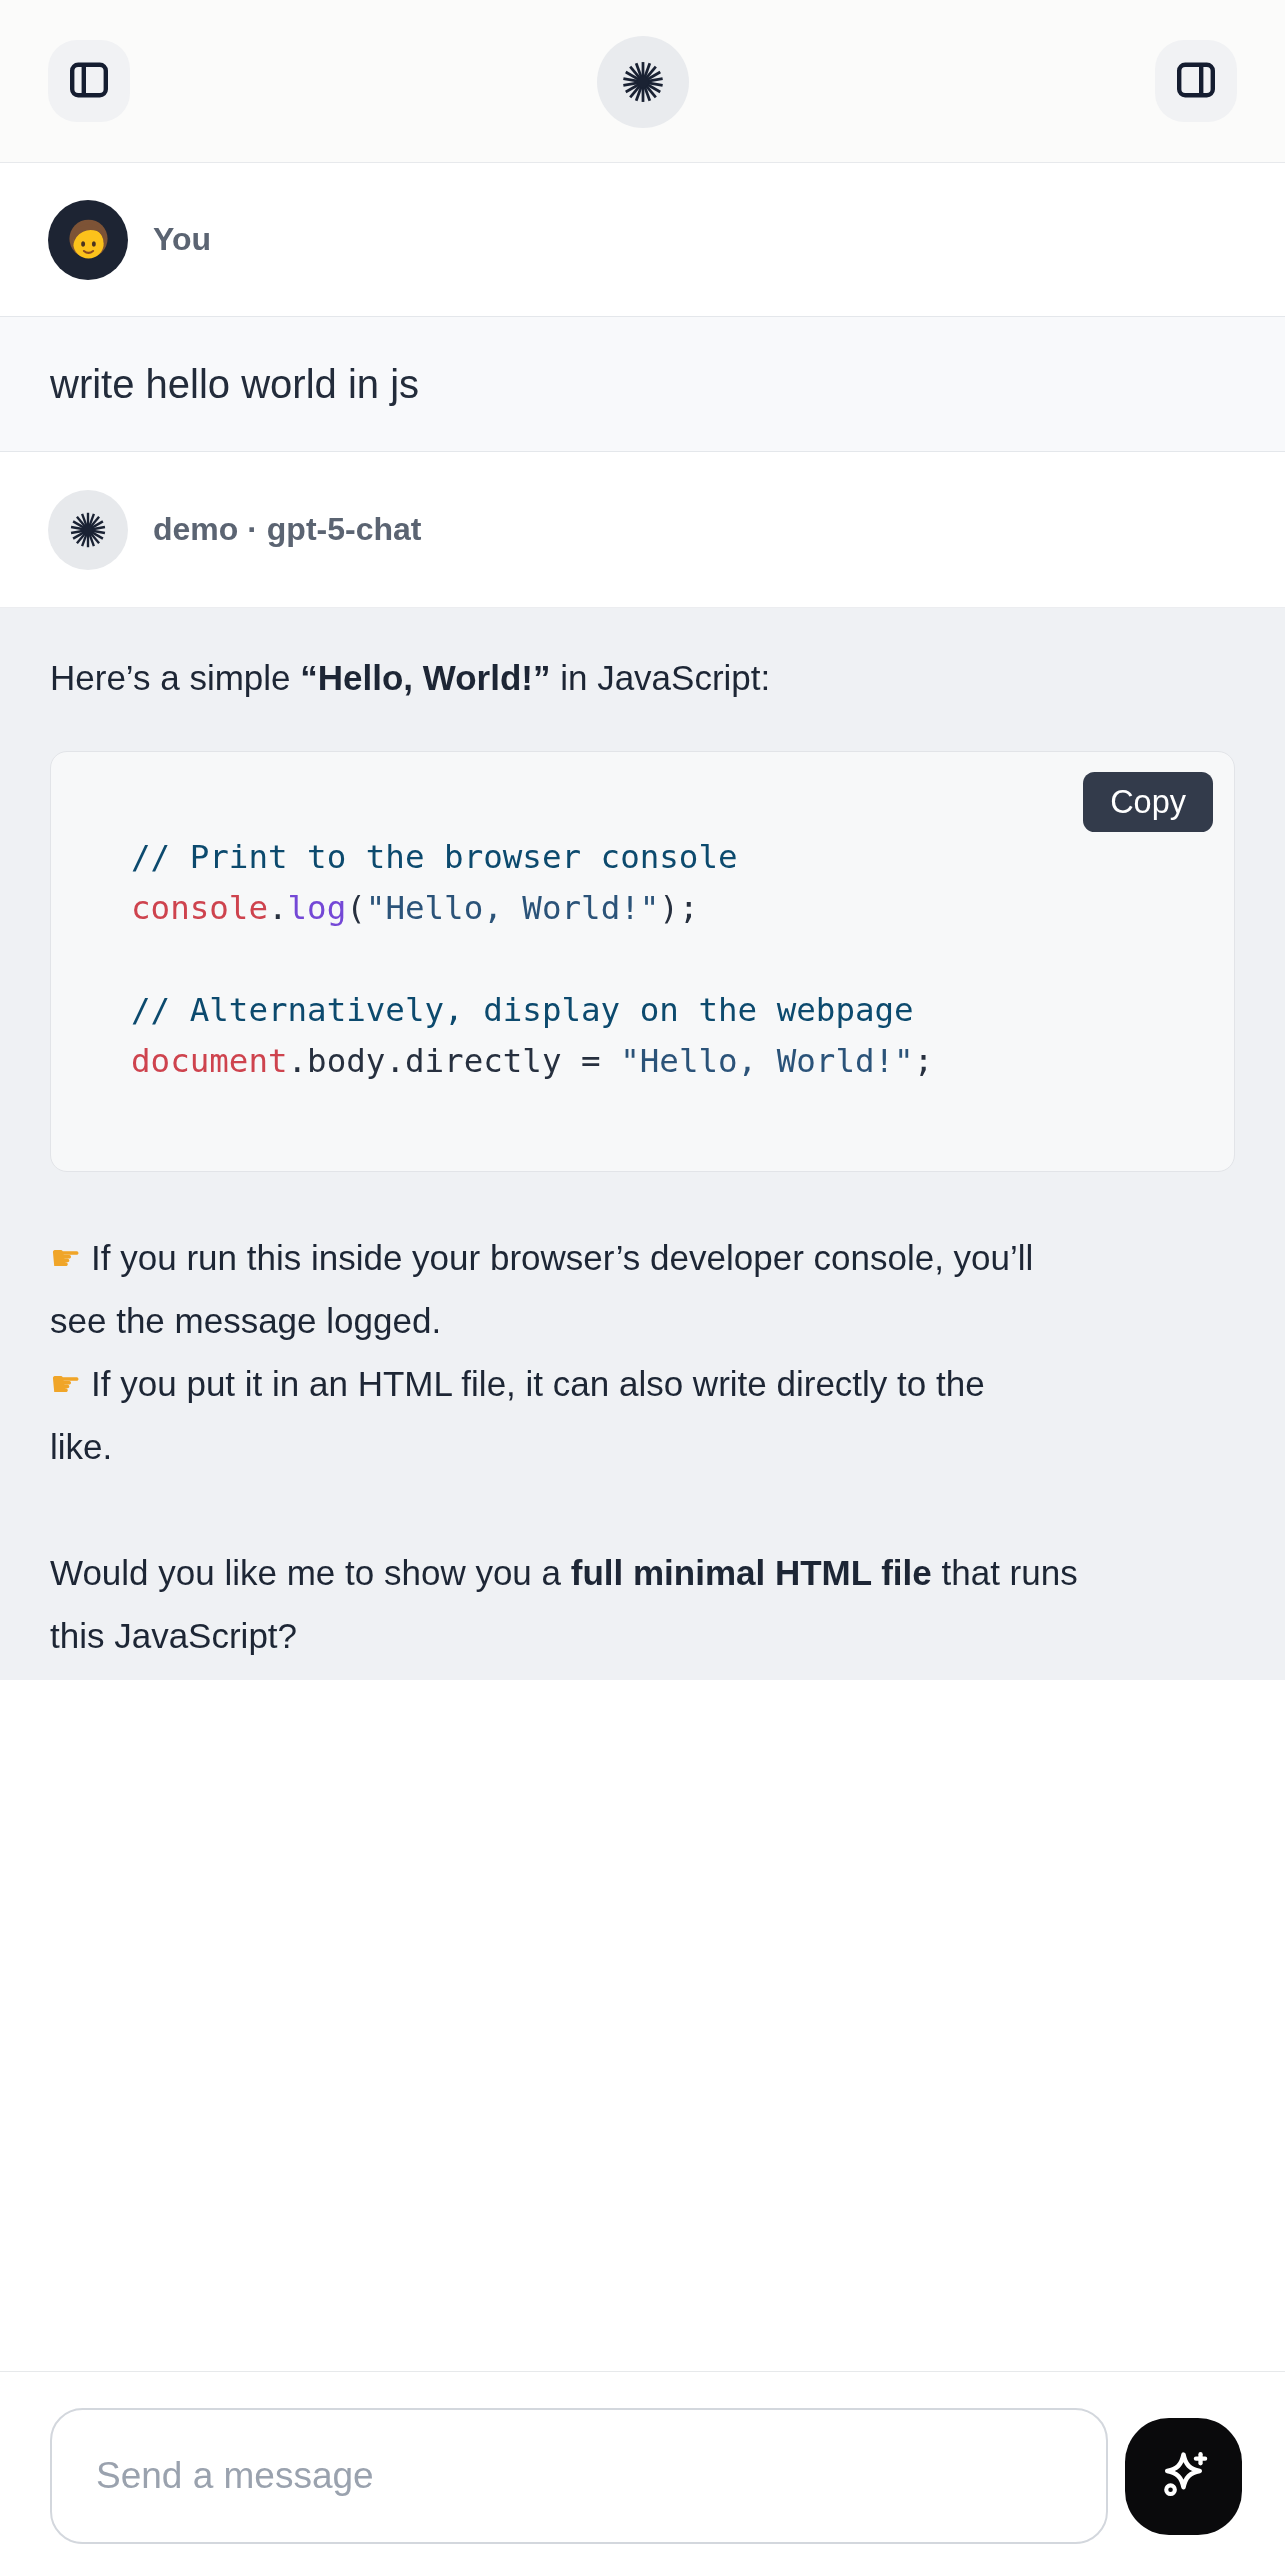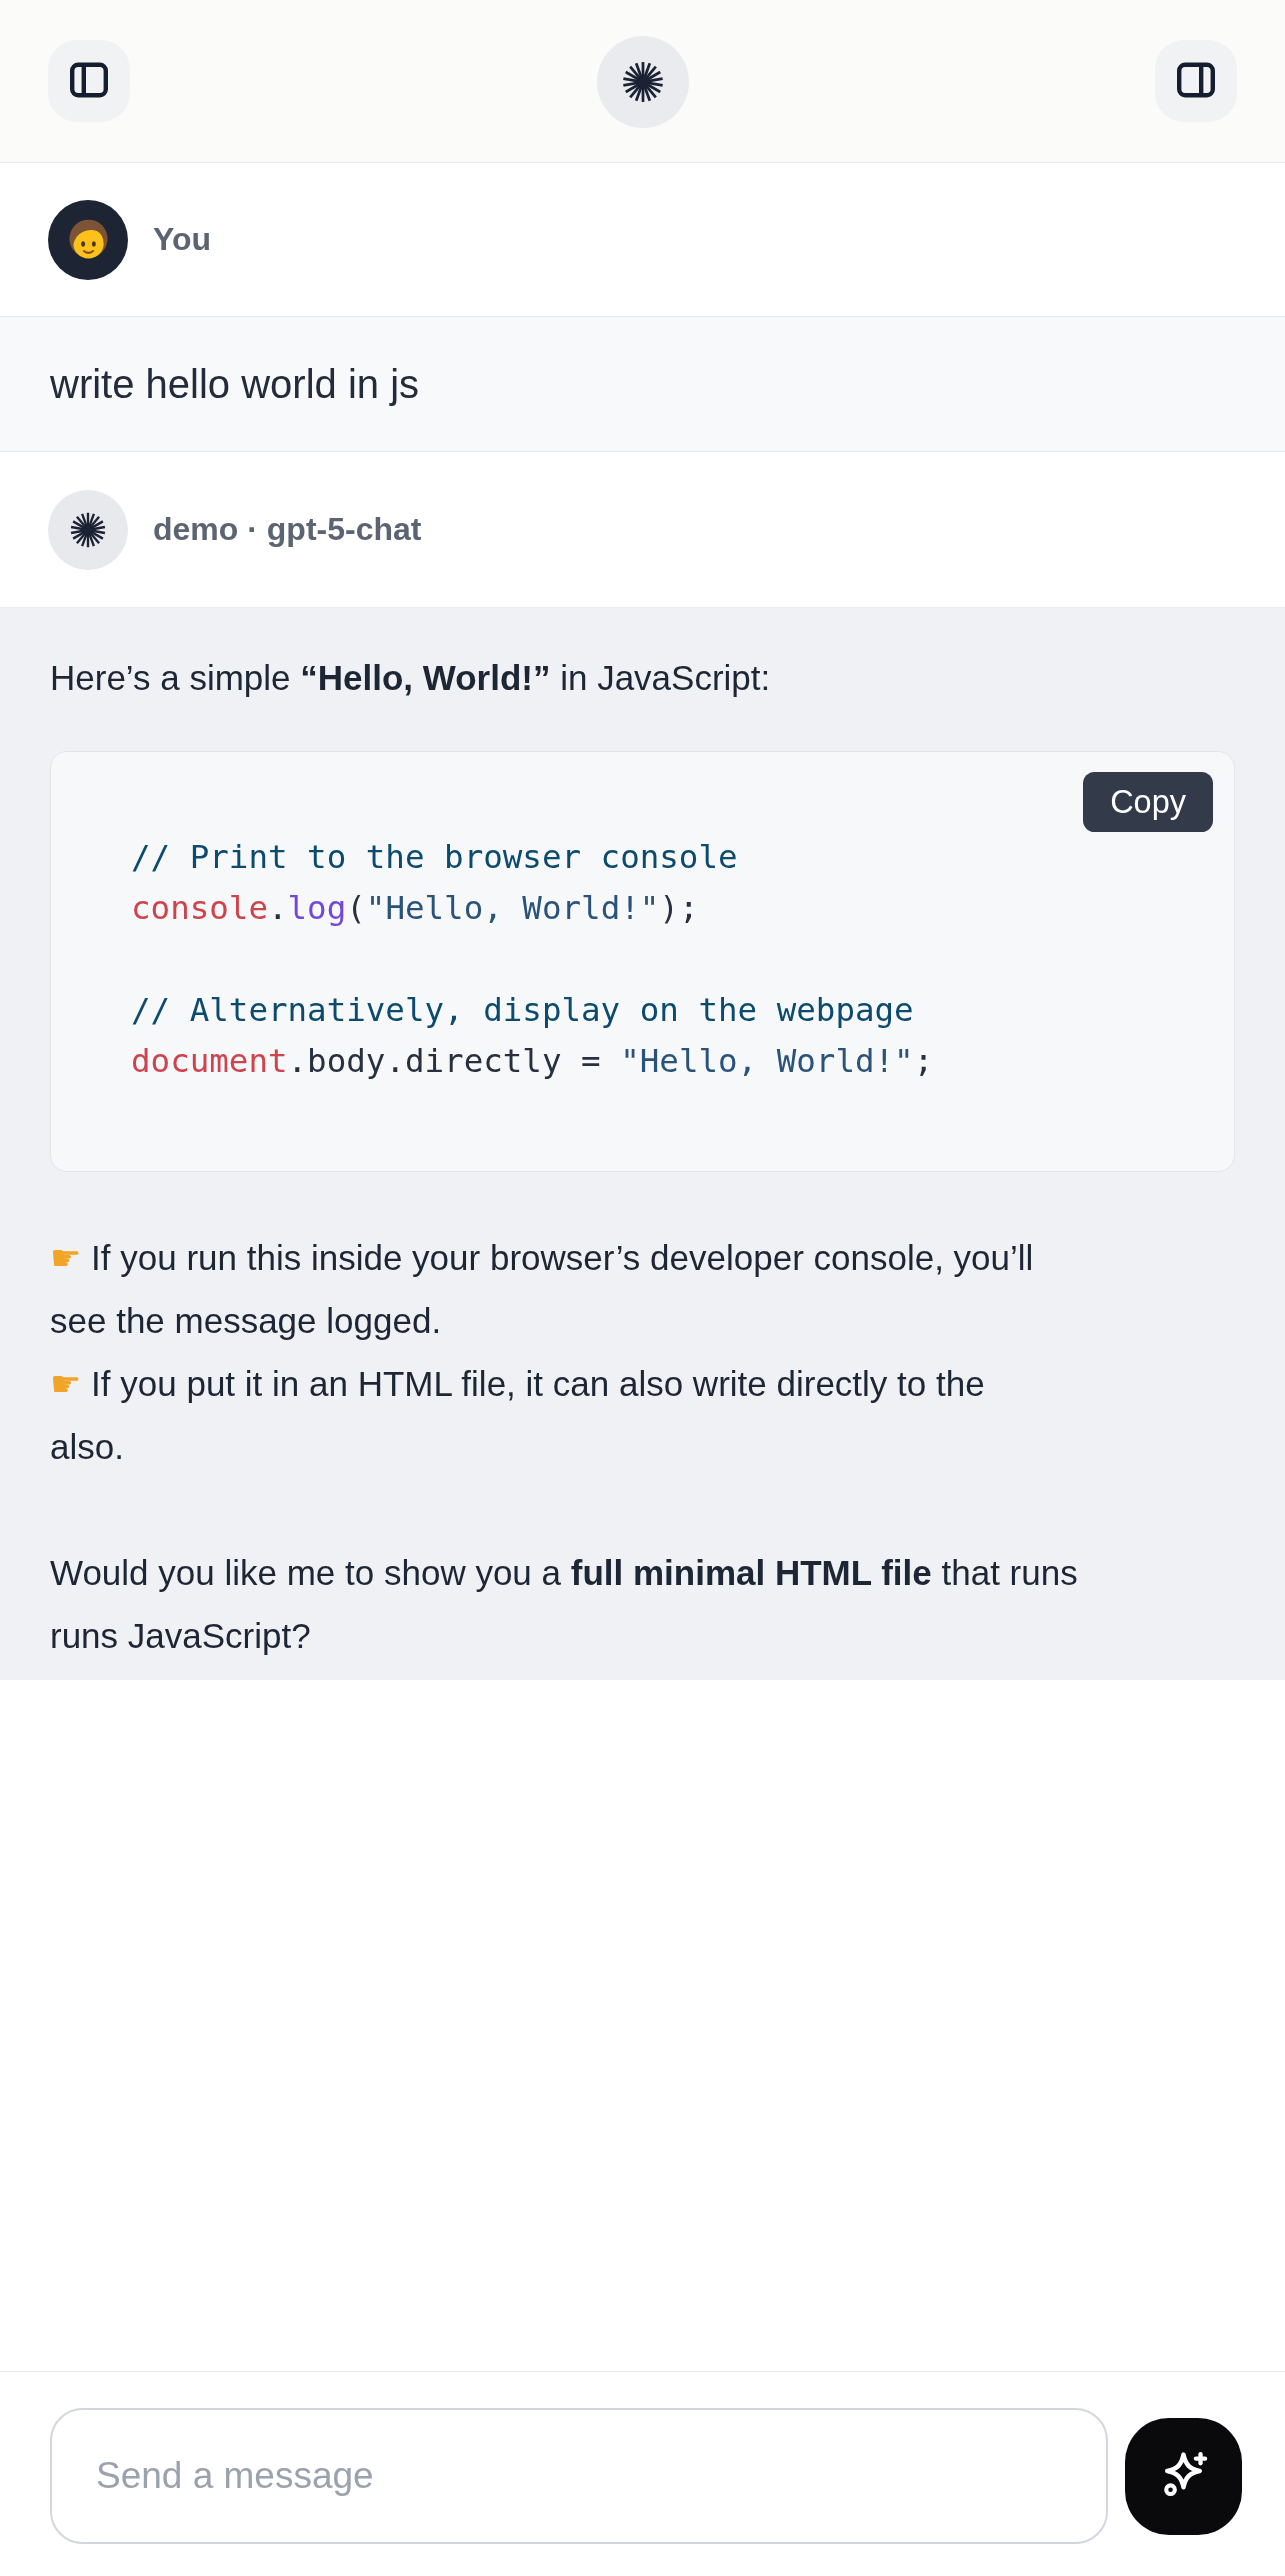--- a/index.html
+++ b/index.html
@@ -236,26 +236,26 @@
             <div class="code-line">&nbsp;</div>
             <div class="code-line"><span class="tok-comment">// Alternatively, display on the webpage</span></div>
             <div class="code-line"><span class="tok-red">document</span><span class="tok-plain">.body.directly = </span><span class="tok-string">"Hello, World!"</span><span class="tok-plain">;</span></div>
           </div>
       </div>
 
       <div class="pointers">
           <div class="line"><span class="hand">☛</span><span> If you run this inside your browser’s developer console, you’ll</span></div>
           <div class="line"><span>see the message logged.</span></div>
           <div class="line"><span class="hand">☛</span><span> If you put it in an HTML file, it can also write directly to the</span></div>
-          <div class="line"><span>also.</span></div>
+          <div class="line"><span>like.</span></div>
         </div>
 
       <div>
           <div class="line"><span>Would you like me to show you a </span><b>full minimal HTML file</b><span> that runs</span></div>
-          <div class="line"><span>runs JavaScript?</span></div>
+          <div class="line"><span>this JavaScript?</span></div>
         </div>
     </div>
   </section>
 
   <footer class="composer">
     <input type="text" placeholder="Send a message" style="">
     <button class="send-btn">
       <span>
         <svg width="61" height="61" style="display:block" viewBox="0 0 64 64">
             <use href="#sym-sparkle"></use>

